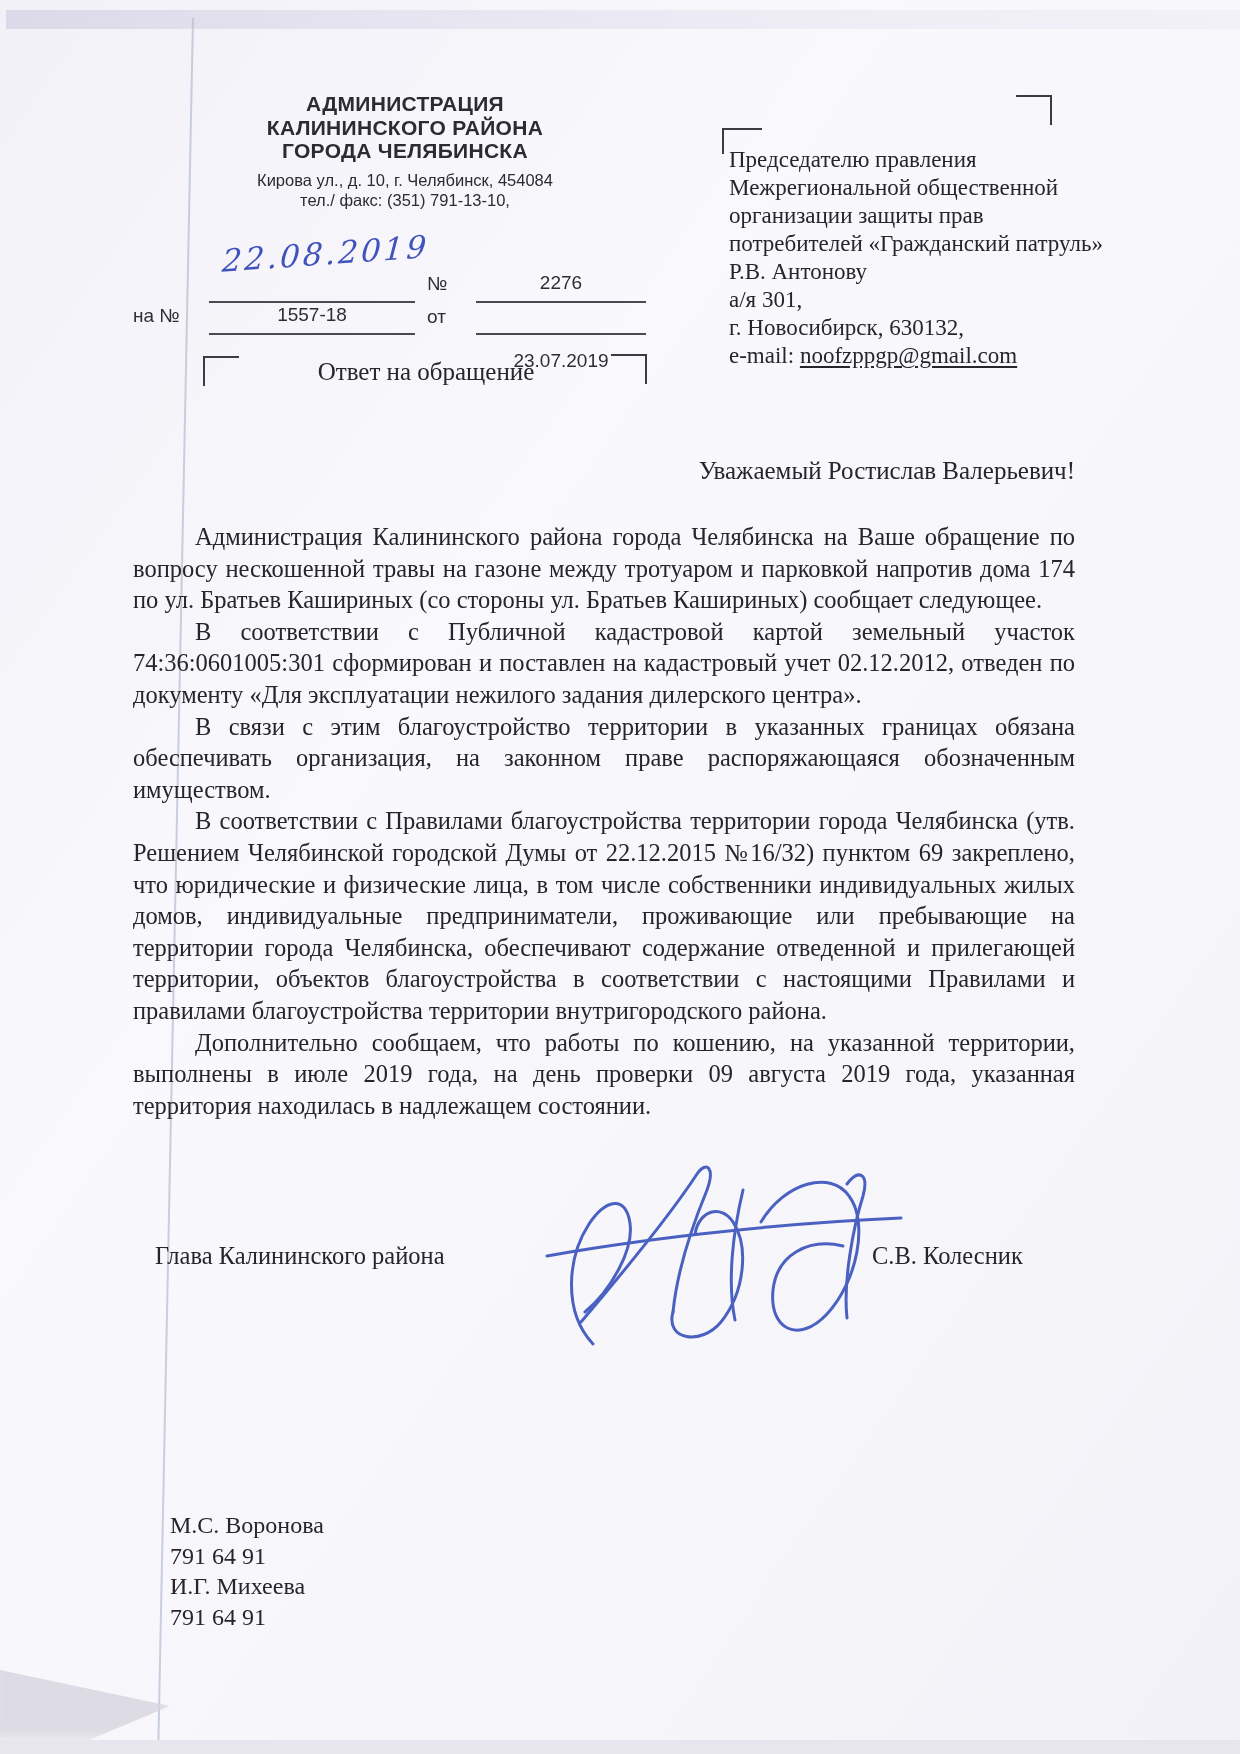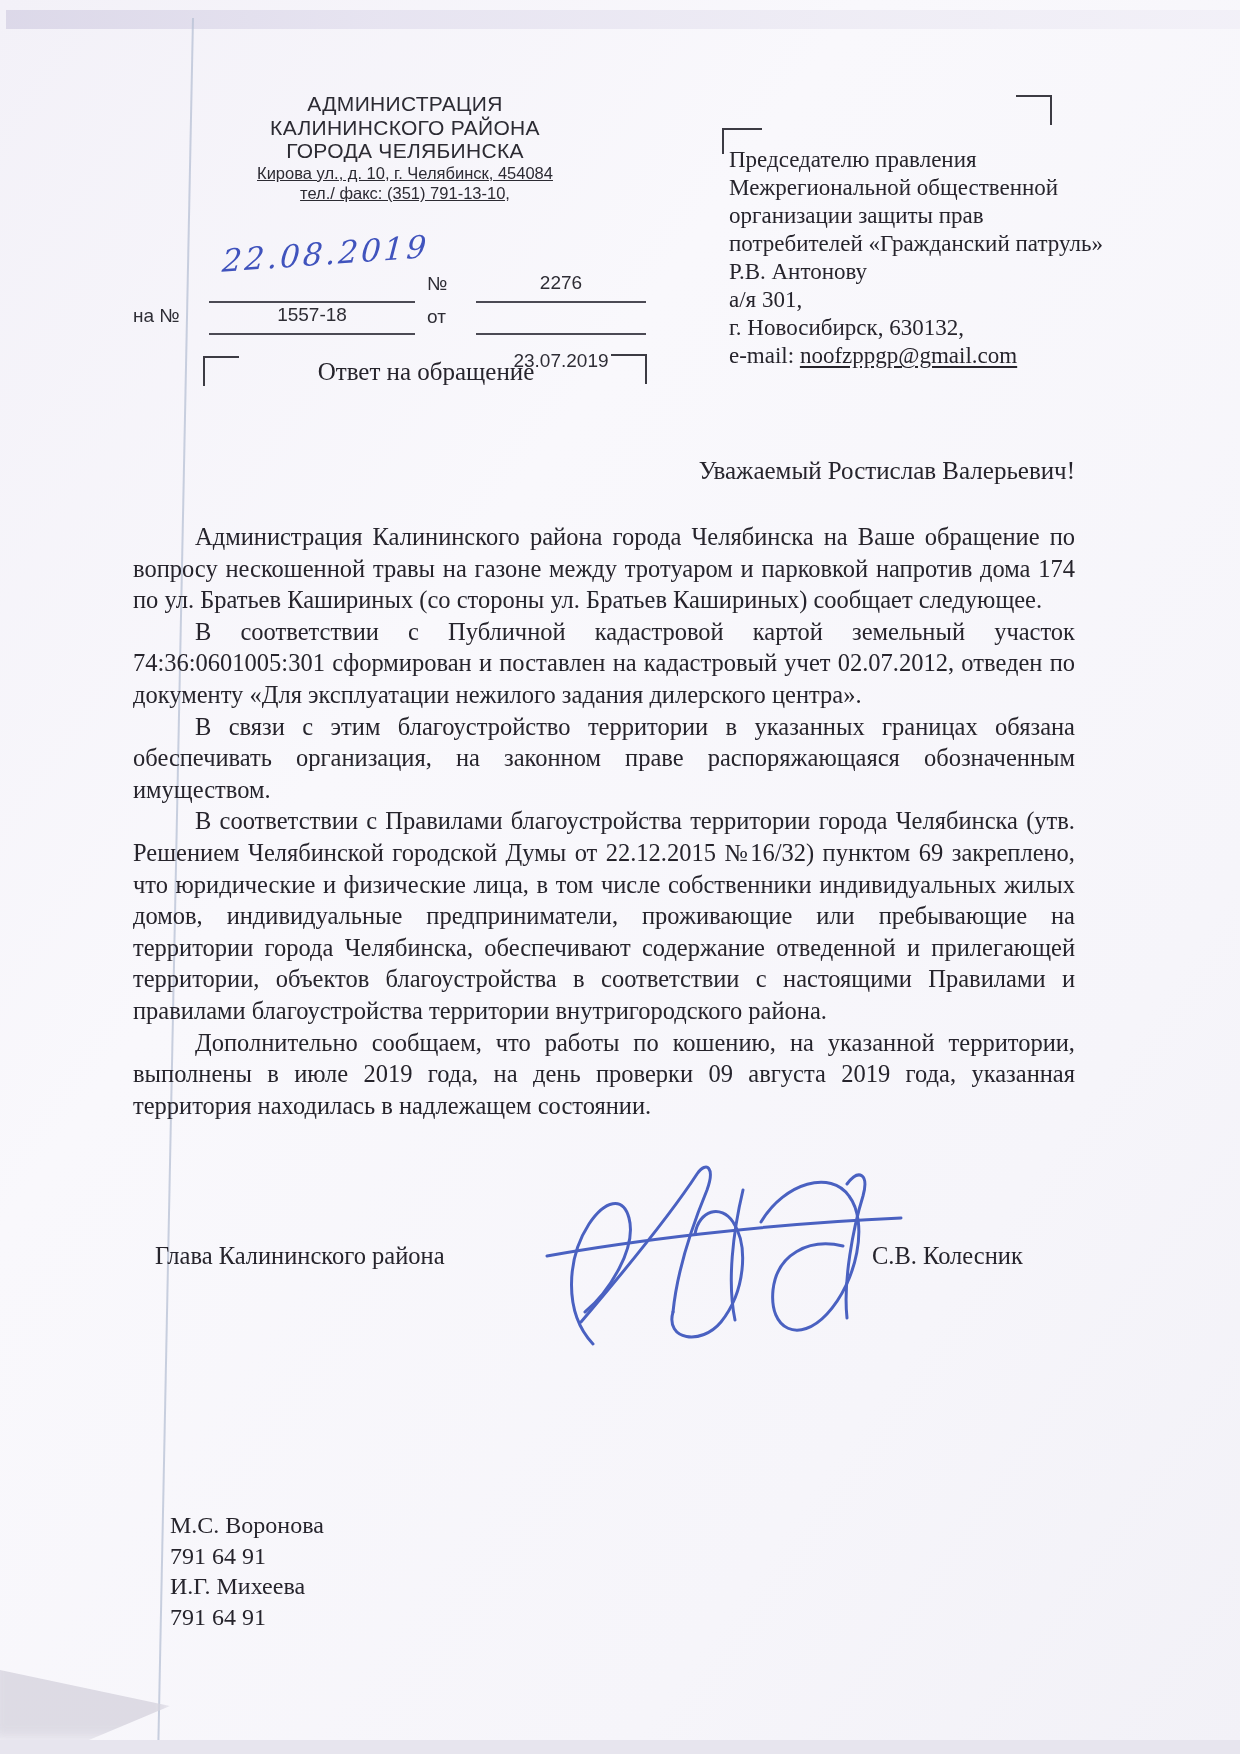--- a/index.html
+++ b/index.html
@@ -17,22 +17,22 @@
     background:linear-gradient(to right,#d8d4e6 0%,#e4e1ef 30%,#edebf4 70%,#f1eff7 100%); opacity:.85; }
   .scan-fold-line { position:absolute; left:192px; top:18px; width:2px; height:1740px;
     background:#b7c0d4; opacity:.75; transform-origin:top left; transform:rotate(1.15deg); }
   .scan-smudge { position:absolute; left:-10px; top:1655px; width:180px; height:85px;
     background:#d6d4df; clip-path:polygon(0 15%, 100% 60%, 55% 100%, 0 100%); filter:blur(7px); opacity:.8; }
   .scan-bottom-band { position:absolute; left:0; top:1740px; width:1240px; height:14px; background:#e7e5ee; }
 
   
   .letterhead { position:absolute; left:190px; top:92px; width:430px; text-align:center;
     font-family:"Liberation Sans", sans-serif; color:#2c2b33; }
-  .letterhead .org { font-weight:normal; font-size:21px; line-height:23.5px; letter-spacing:.3px; }
-  .letterhead .contact { font-size:16.5px; line-height:20.5px;text-decoration:underline; }
+  .letterhead .org { font-weight:bold; font-size:21px; line-height:23.5px; letter-spacing:.3px; }
+  .letterhead .contact { margin-top:7px; font-size:16.5px; line-height:20.5px; }
 
   
   .ref-label { position:absolute; font-family:"Liberation Sans", sans-serif; font-size:19px; color:#2e2d35; }
   .ref-value { position:absolute; font-family:"Liberation Sans", sans-serif; font-size:19px; color:#2e2d35; text-align:center; }
   .ref-line  { position:absolute; height:2px; background:#4b4a54; }
   .hand-date { position:absolute; left:222px; top:236px; width:190px; text-align:center;
     font-family:"DejaVu Serif", serif; font-style:italic; font-size:31px; letter-spacing:3px;
     color:#4053bd; transform:rotate(-4deg) skewX(-8deg); }
 
   
@@ -113,21 +113,21 @@
     <div>а/я 301,</div>
     <div>г. Новосибирск, 630132,</div>
     <div>
       <span>e-mail: </span><span class="u">noofzppgp@gmail.com</span>
     </div>
   </div>
 
   <div class="salutation">Уважаемый Ростислав Валерьевич!</div>
   <div class="body-text">
     <p>Администрация Калининского района города Челябинска на Ваше обращение по вопросу нескошенной травы на газоне между тротуаром и парковкой напротив дома 174 по ул. Братьев Кашириных (со стороны ул. Братьев Кашириных) сообщает следующее.</p>
-    <p>В соответствии с Публичной кадастровой картой земельный участок 74:36:0601005:301 сформирован и поставлен на кадастровый учет 02.07.2012,  отведен по документу «Для эксплуатации нежилого задания дилерского центра».</p>
+    <p>В соответствии с Публичной кадастровой картой земельный участок 74:36:0601005:301 сформирован и поставлен на кадастровый учет 02.12.2012,  отведен по документу «Для эксплуатации нежилого задания дилерского центра».</p>
     <p>В связи с этим благоустройство территории в указанных границах обязана обеспечивать организация, на законном праве распоряжающаяся обозначенным имуществом.</p>
     <p>В соответствии с Правилами благоустройства территории города Челябинска (утв. Решением Челябинской городской Думы от 22.12.2015 №16/32) пунктом 69 закреплено, что юридические и физические лица, в том числе собственники индивидуальных жилых домов, индивидуальные предприниматели, проживающие или пребывающие на территории города Челябинска, обеспечивают содержание отведенной и прилегающей территории, объектов благоустройства в соответствии с настоящими Правилами и правилами благоустройства территории внутригородского района.</p>
     <p>Дополнительно сообщаем, что работы по кошению, на указанной территории, выполнены в июле 2019 года, на день проверки 09 августа 2019 года, указанная территория находилась в надлежащем состоянии.</p>
   </div>
 
   <div class="sig-title">Глава Калининского района</div>
   <svg class="sig-scribble" viewBox="0 0 370 195" fill="none" stroke="#3c55bd" stroke-width="3" stroke-linecap="round" opacity="0.92">
     <path d="M 2 96 C 80 82 215 64 356 58"></path>
     <path d="M 48 184 C 18 152 22 98 44 64 C 60 40 78 36 84 58 C 92 88 64 132 40 152"></path>
     <path d="M 36 162 C 70 122 122 60 152 14 C 162 0 170 8 162 30 C 148 64 132 112 128 152"></path>

